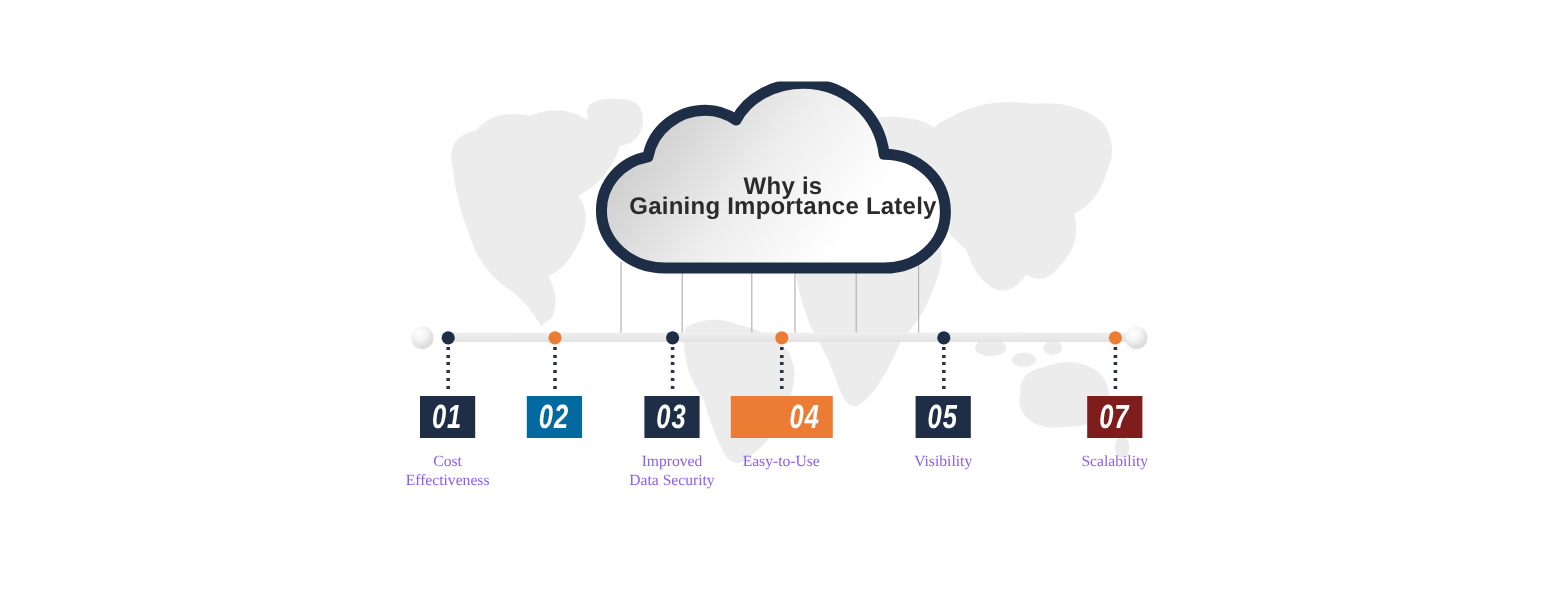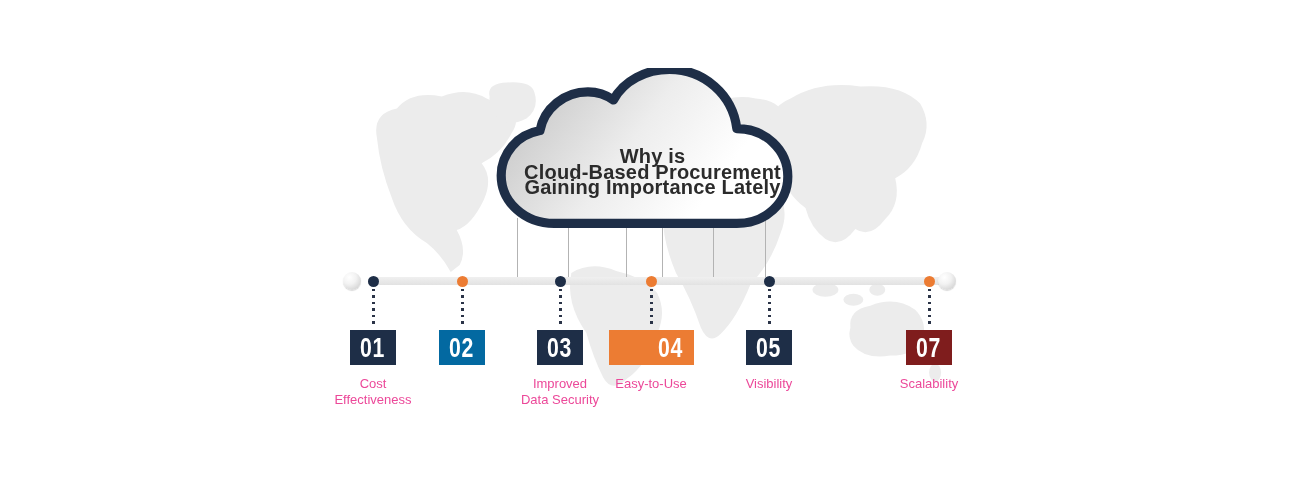--- a/index.html
+++ b/index.html
@@ -35,29 +35,29 @@
     position:absolute;top:276px;width:110px;z-index:7;
     display:flex;flex-direction:column;align-items:center;
   }
   .dot{width:11px;height:11px;border-radius:50%;}
   .dotline{
     width:3px;height:39px;margin-top:2px;
     background:repeating-linear-gradient(to bottom,#2a3347 0px,#2a3347 2.5px,transparent 2.5px,transparent 6.5px);
   }
   .numbox{
     width:46px;height:35px;margin-top:2px;
-    display:flex;align-items:center;justify-content:center;
+    display:flex;align-items:center;justify-content:center;font-style:italic;
   }
   .numbox span{
     color:#ffffff;font-weight:bold;font-size:28px;letter-spacing:1px;
     display:inline-block;transform:scaleX(.76);
   }
   .itemlabel{
     margin-top:11px;text-align:center;white-space:pre-line;
-    font-size:13px;line-height:15.5px;color:#ec4899;
+    font-size:13px;line-height:15.5px;color:#8b5cf6;font-family:Liberation Serif, serif;
   }
 </style>
 </head>
 <body>
 
 <div class="canvas">
 
   <svg class="worldmap" viewBox="0 0 590 320" aria-hidden="true">
     <g fill="#ececec">
 
@@ -104,21 +104,20 @@
              C 104 22, 113 25, 120 30
              C 130 11, 152 0, 175 0
              C 209 0, 237 25, 241 58
              C 269 58, 291 79, 291 105
              C 291 131, 269 151, 241 151
              Z" fill="url(#cloudGrad)" stroke="#1E2E47" stroke-width="9" stroke-linejoin="round"></path>
   </svg>
 
   <div class="cloud-title">
     <div>Why is</div>
-    <div>Cloud-Based Procurement</div>
     <div>Gaining Importance Lately</div>
   </div>
 
   <div class="bar"></div>
   <div class="sphere left"></div>
   <div class="sphere right"></div>
 
   <div class="item" style="left:318px">
     <div class="dot" style="background-color: rgb(30, 46, 71);"></div>
     <div class="dotline"></div>
@@ -149,21 +148,21 @@
 
   <div class="item" style="left:596px">
     <div class="dot" style="background-color: rgb(236, 124, 51);"></div>
     <div class="dotline"></div>
     <div class="numbox" style="background-color: rgb(236, 124, 51); padding-left: 39px;">
         <span>04</span>
       </div>
     <div class="itemlabel">Easy-to-Use</div>
   </div>
 
-  <div class="item" style="left:714px">
+  <div class="item" style="left:731px">
     <div class="dot" style="background-color: rgb(30, 46, 71);"></div>
     <div class="dotline"></div>
     <div class="numbox" style="background-color: rgb(30, 46, 71);">
         <span>05</span>
       </div>
     <div class="itemlabel">Visibility</div>
   </div>
 
 
   <div class="item" style="left:874px">

